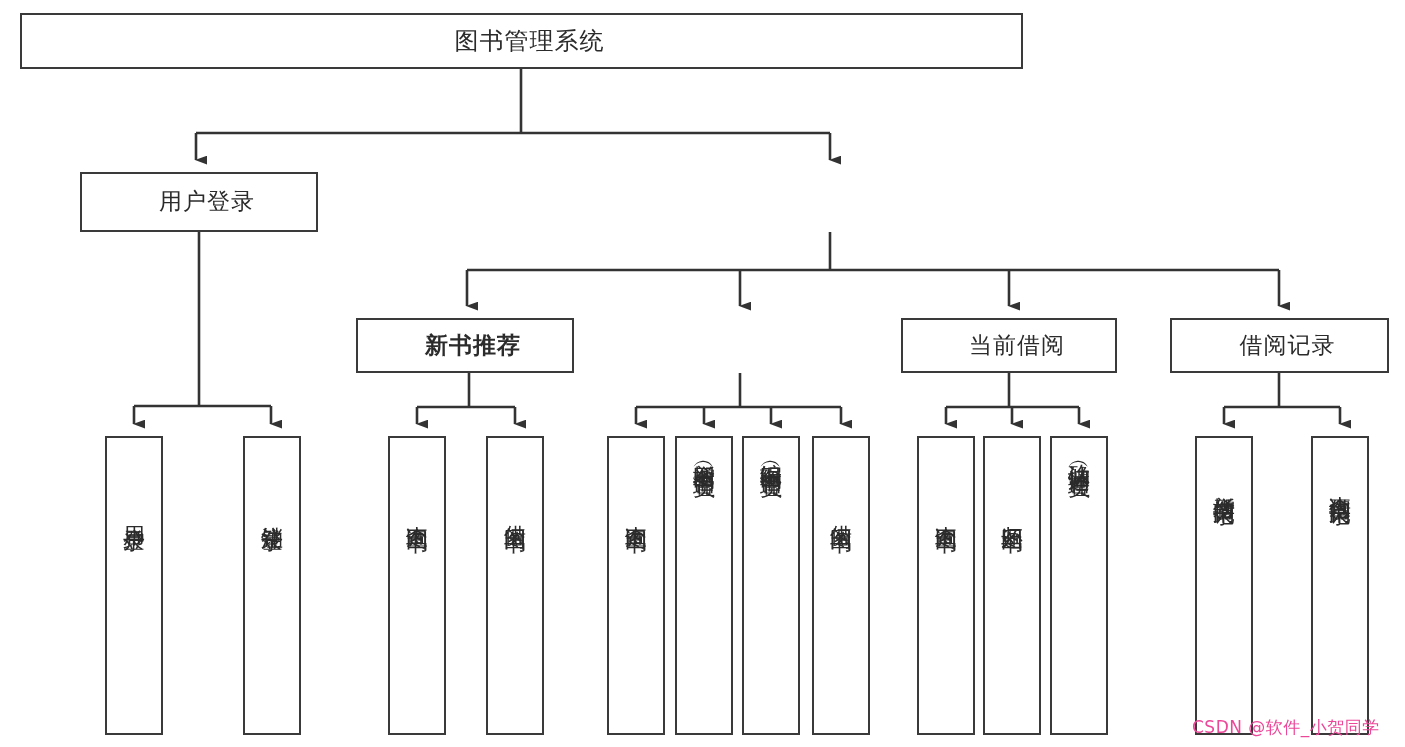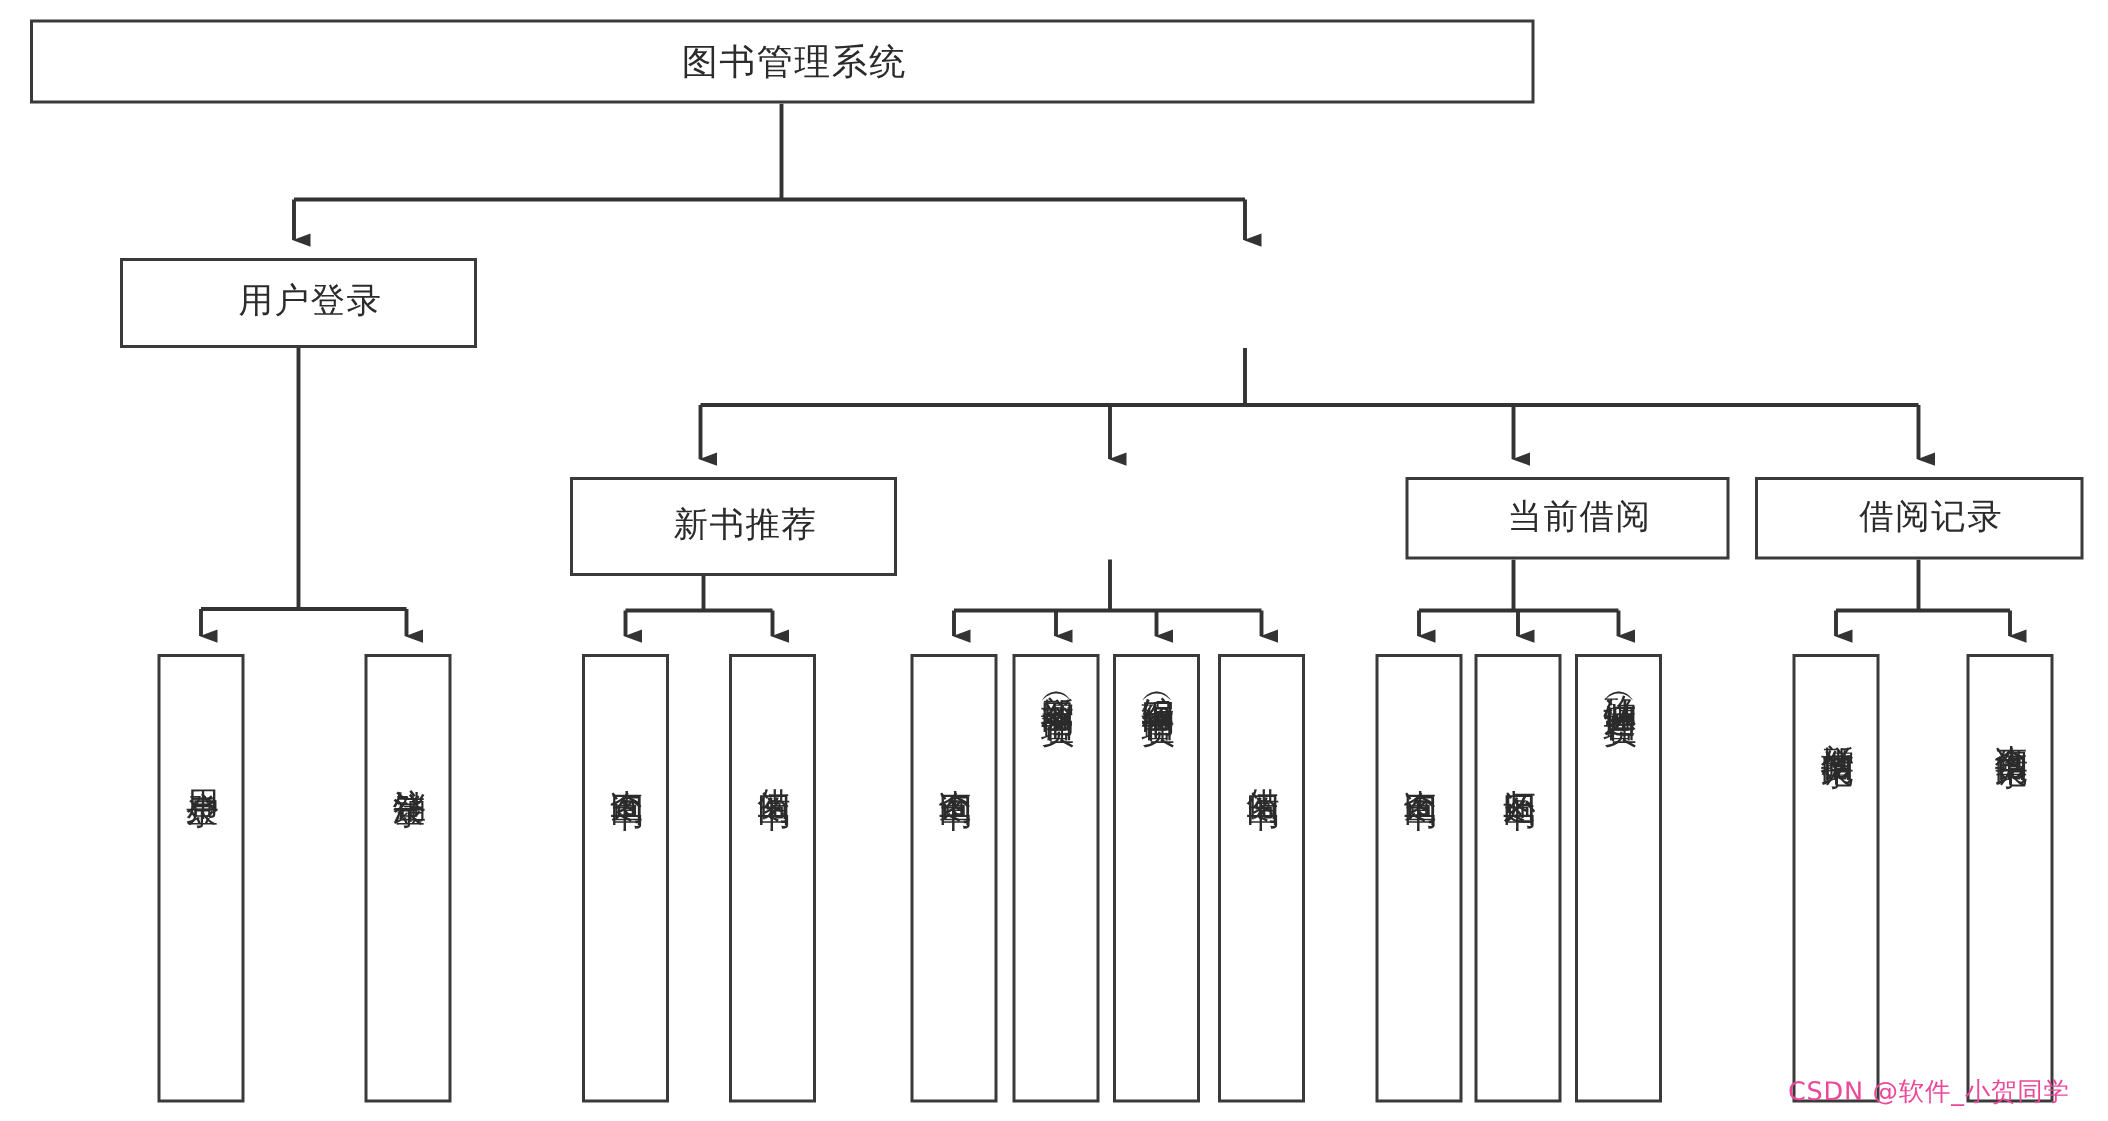--- a/index.html
+++ b/index.html
@@ -128,24 +128,24 @@
       <path d="M 1224 407 L 1224 424" marker-end="url(#arrow)"></path>
       <path d="M 1340 407 L 1340 424" marker-end="url(#arrow)"></path>
     </g>
   </svg>
 
   <div class="node horiz root" style="left:20px; top:13px; width:1003px; height:56px;">图书管理系统</div>
 
   <div class="node horiz" style="left:80px; top:172px; width:238px; height:60px;">用户登录</div>
 
 
-  <div class="node horiz" style="left:380px; top:318px; width:218px; height:66px;">新书推荐</div>
-
-
-  <div class="node horiz" style="left:901px; top:318px; width:216px; height:55px;margin-left:36px;">当前借阅</div>
+  <div class="node horiz" style="left:356px; top:318px; width:218px; height:55px;font-weight:bold;">新书推荐</div>
+
+
+  <div class="node horiz" style="left:901px; top:318px; width:216px; height:55px;">当前借阅</div>
 
   <div class="node horiz" style="left:1170px; top:318px; width:219px; height:55px;">借阅记录</div>
 
   <div class="node vert" style="left:105px; top:436px; width:58px; height:299px;">
     <span class="vlabel shift-mid">用户登录</span>
   </div>
 
   <div class="node vert" style="left:243px; top:436px; width:58px; height:299px;">
     <span class="vlabel shift-mid">注销登录</span>
   </div>

